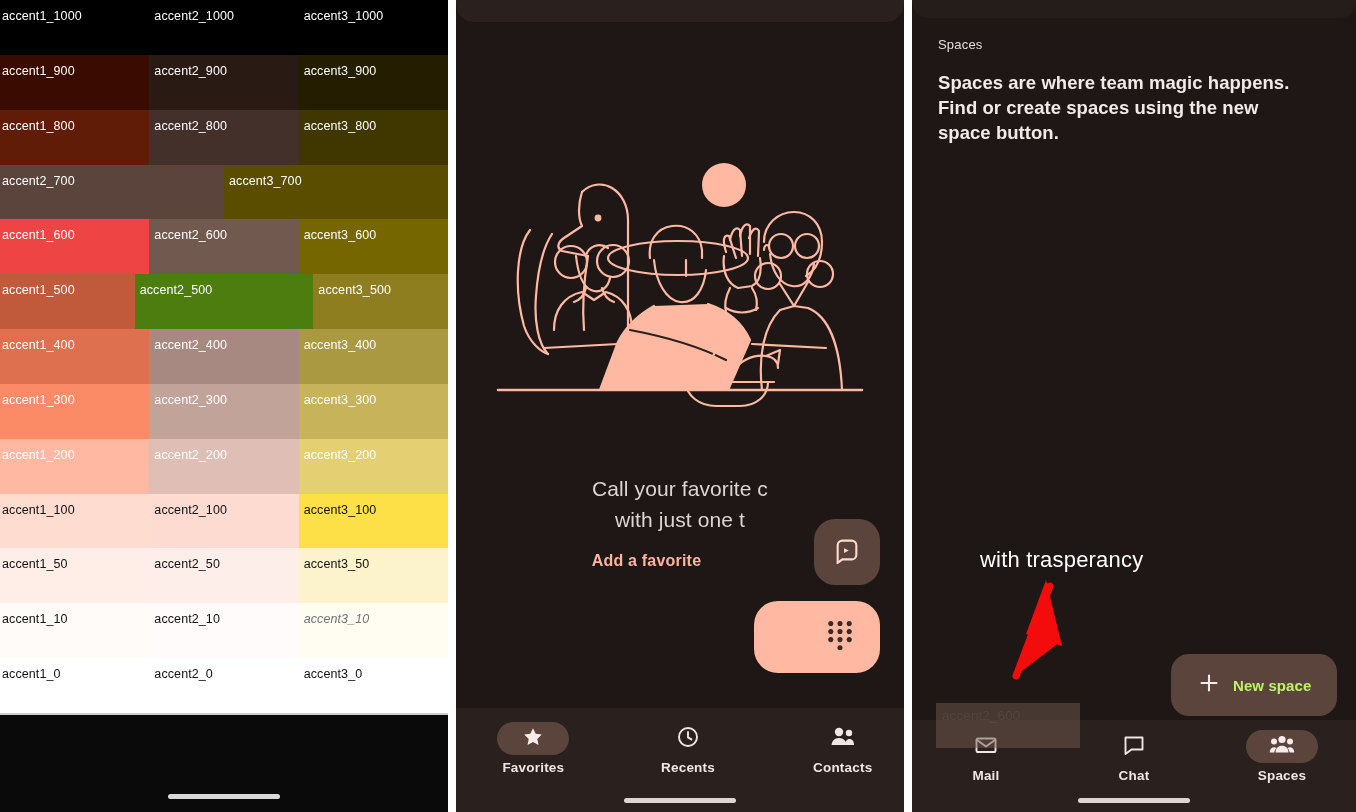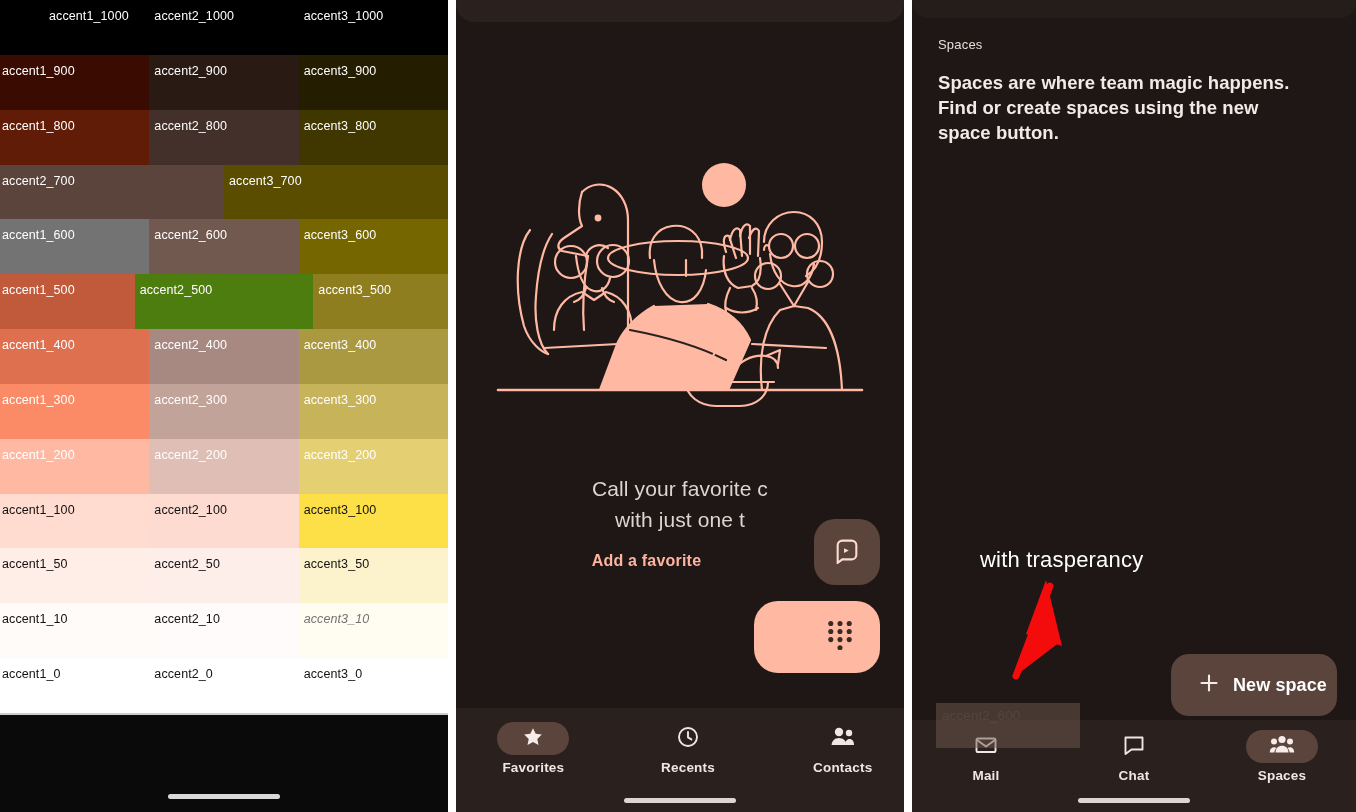--- a/index.html
+++ b/index.html
@@ -217,23 +217,23 @@
     left: 259px; top: 654px;
     width: 166px; height: 62px;
     border-radius: 18px;
     background: #5a443c;
     display: flex;
     align-items: center;
     gap: 12px;
     padding-left: 26px;
   }
   .newspace-label {
-    font-size: 18px;
+    font-size: 15px;
     font-weight: bold;
-    color: #ffffff;
+    color: #bef264;
     letter-spacing: 0.1px;
   }
   .sp-navbar {
     position: absolute;
     left: 0; bottom: 0;
     width: 444px; height: 92px;
     background: #2a201d;
   }
   .sp-navrow {
     position: absolute;
@@ -262,21 +262,21 @@
 </style>
 </head>
 <body>
 
 <div class="stage">
 
   <div class="panel-palette">
     <div class="swatch-grid" id="swatch-grid">
         <div class="swatch-row">
           <div class="swatch-cell" style="background: rgb(0, 0, 0);">
-            <span class="swatch-label" style="color: rgb(255, 255, 255); margin-left: 47px;">accent1_1000</span>
+            <span class="swatch-label" style="color: rgb(255, 255, 255);">accent1_1000</span>
           </div>
           <div class="swatch-cell" style="background: rgb(0, 0, 0);">
             <span class="swatch-label" style="color: rgb(255, 255, 255);">accent2_1000</span>
           </div>
           <div class="swatch-cell" style="background: rgb(0, 0, 0);">
             <span class="swatch-label" style="color: rgb(255, 255, 255);">accent3_1000</span>
           </div>
         </div>
         <div class="swatch-row">
           <div class="swatch-cell" style="background: rgb(58, 11, 0);">
@@ -302,21 +302,21 @@
         </div>
         <div class="swatch-row">
           <div class="swatch-cell" style="background: rgb(90, 68, 60);">
             <span class="swatch-label" style="color: rgb(255, 255, 255);">accent2_700</span>
           </div>
           <div class="swatch-cell" style="background: rgb(90, 77, 0);">
             <span class="swatch-label" style="color: rgb(255, 255, 255);">accent3_700</span>
           </div>
         </div>
         <div class="swatch-row">
-          <div class="swatch-cell" style="background: #737373;">
+          <div class="swatch-cell" style="background: #ef4444;">
             <span class="swatch-label" style="color: rgb(255, 255, 255);">accent1_600</span>
           </div>
           <div class="swatch-cell" style="background: rgb(114, 89, 80);">
             <span class="swatch-label" style="color: rgb(255, 255, 255);">accent2_600</span>
           </div>
           <div class="swatch-cell" style="background: rgb(117, 102, 0);">
             <span class="swatch-label" style="color: rgb(255, 255, 255);">accent3_600</span>
           </div>
         </div>
         <div class="swatch-row">

